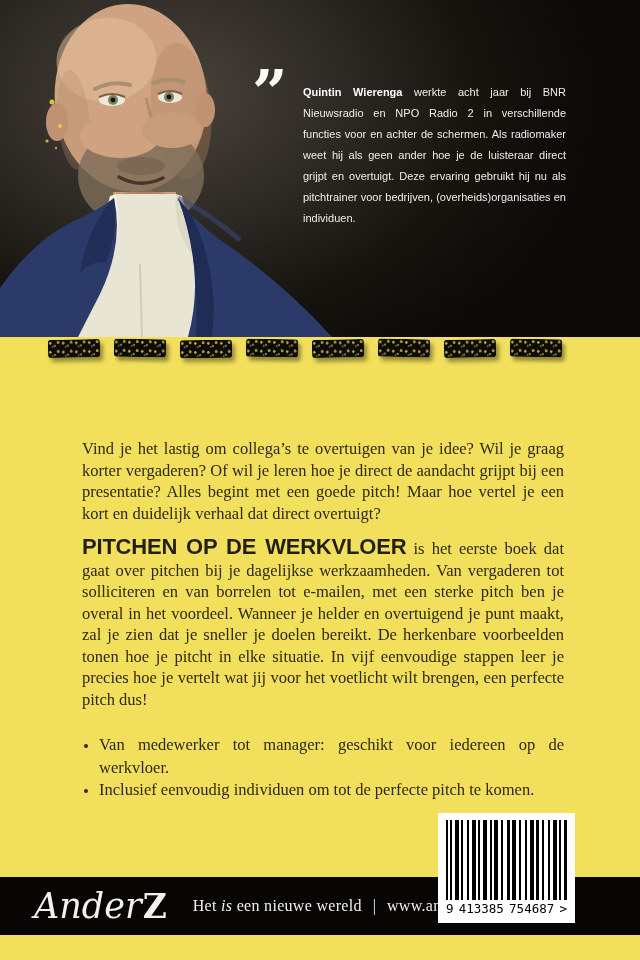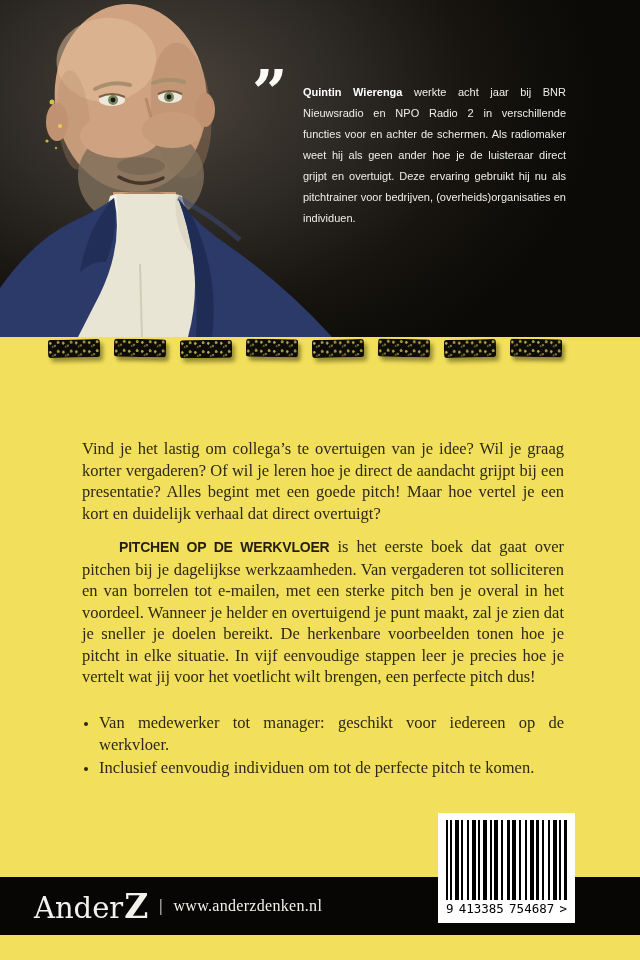--- a/index.html
+++ b/index.html
@@ -50,34 +50,34 @@
 
   
   .blurb{
     position:absolute;left:82px;top:438px;width:482px;
     color:#2e2817;font-size:16.5px;line-height:21.5px;text-align:justify;
   }
   .blurb p{margin:0;}
   .para-main{margin-top:12px !important;}
   .book-title{
     font-family:"Liberation Sans",sans-serif;font-weight:800;
-    font-size:14px;letter-spacing:-.2px;color:#231e12;margin-left:37px;
+    font-size:22px;letter-spacing:-.2px;color:#231e12;
   }
   .bullets{margin:24px 0 0;padding-left:17px;}
   .bullets li{margin:0;line-height:22.5px;}
   .bullets li::marker{color:#2e2817;font-size:13px;}
 
   
   .footer-bar{
     position:absolute;left:0;top:877px;width:640px;height:58px;
     background:#070605;display:flex;align-items:center;
     color:#f3f1ec;padding-left:34px;box-sizing:border-box;
   }
   .logo{font-family:"DejaVu Serif",serif;white-space:nowrap;}
-  .logo-ander{font-size:29px;}
+  .logo-ander{font-style:italic;font-size:35px;}
   .logo-z{font-style:normal;font-weight:700;font-size:33px;margin-left:1px;}
   .tagline{margin-left:26px;font-size:16px;letter-spacing:.3px;white-space:nowrap;}
   .tagline em{font-style:italic;}
   .sep{margin:0 11px;font-size:16px;}
   .website{font-size:16px;letter-spacing:.3px;white-space:nowrap;}
 
   
   .barcode{
     position:absolute;left:438px;top:813px;width:137px;height:110px;
     background:#ffffff;z-index:5;box-sizing:border-box;padding:7px 8px 0;
@@ -181,20 +181,23 @@
     <p>Vind je het lastig om collega’s te overtuigen van je idee? Wil je graag korter vergaderen? Of wil je leren hoe je direct de aandacht grijpt bij een presentatie? Alles begint met een goede pitch! Maar hoe vertel je een kort en duidelijk verhaal dat direct overtuigt?</p>
     <p class="para-main"><span class="book-title">PITCHEN OP DE WERKVLOER</span> <span>is het eerste boek dat gaat over pitchen bij je dagelijkse werkzaamheden. Van vergaderen tot solliciteren en van borrelen tot e-mailen, met een sterke pitch ben je overal in het voordeel. Wanneer je helder en overtuigend je punt maakt, zal je zien dat je sneller je doelen bereikt. De herkenbare voorbeelden tonen hoe je pitcht in elke situatie. In vijf eenvoudige stappen leer je precies hoe je vertelt wat jij voor het voetlicht wilt brengen, een perfecte pitch dus!</span></p>
     <ul class="bullets">
       <li>Van medewerker tot manager: geschikt voor iedereen op de werkvloer.</li>
       <li>Inclusief eenvoudig individuen om tot de perfecte pitch te komen.</li>
     </ul>
   </div>
 
   <div class="footer-bar">
     <div class="logo"><span class="logo-ander">Ander</span><span class="logo-z">Z</span></div>
+    <div class="tagline"><span>Het</span>
+      <em>is</em>
+      <span>een nieuwe wereld</span></div>
     <div class="sep">|</div>
     <div class="website">www.anderzdenken.nl</div>
   </div>
 
   <div class="barcode">
     <div class="bars"></div>
     <div class="digits">
       <span>9</span>
       <span>413385</span>
       <span>754687</span>

